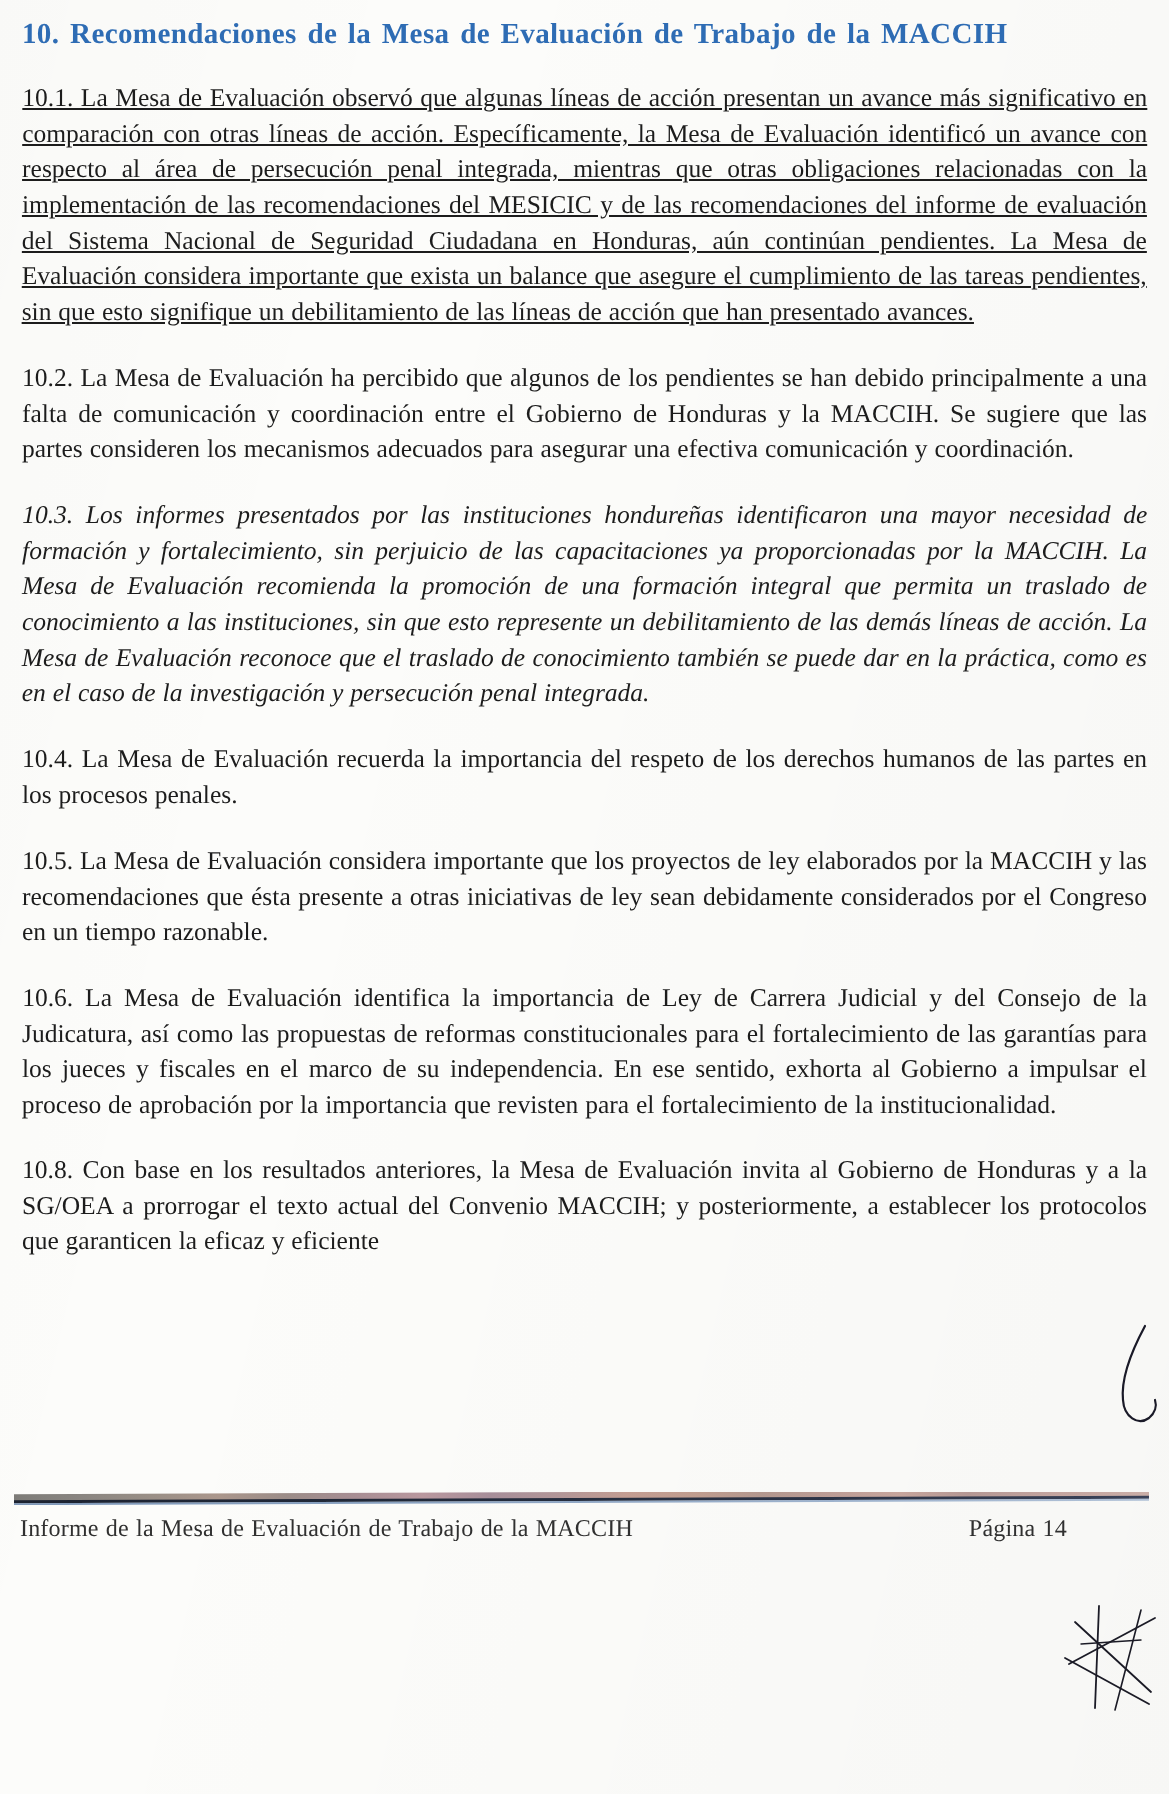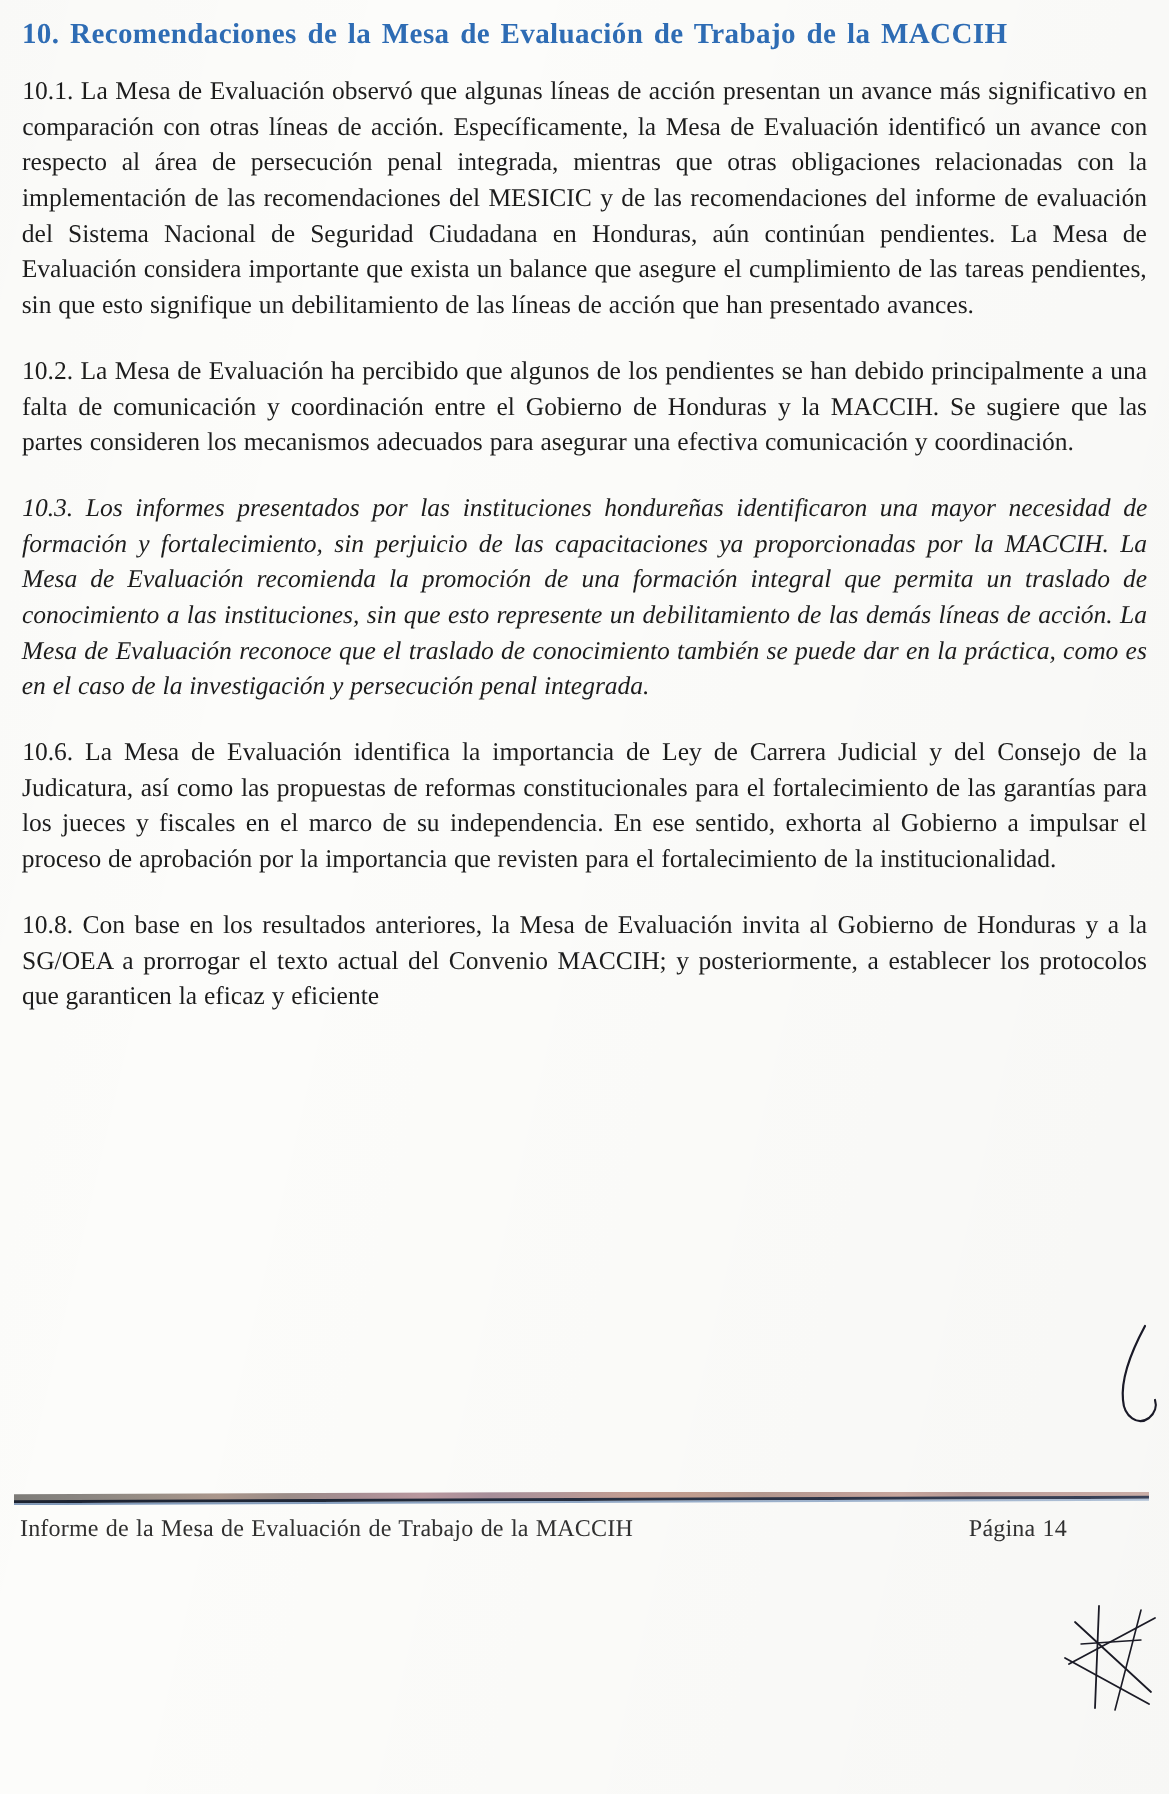--- a/index.html
+++ b/index.html
@@ -50,21 +50,21 @@
 
   p.para {
     font-size: 25.5px;
     line-height: 1.40;
     text-align: justify;
     margin: 0 0 30px 0;
     color: #1c1c1c;
     word-spacing: 0.5px;
   }
 
-  .para.p1 { margin-top: 21px; }
+  .para.p1 { margin-top: 28px; text-decoration: underline; }
 
   
   .para.p1 { transform: skewX(-0.18deg); }
   .para.p2 { transform: skewX(-0.12deg); }
   .para.p3 { transform: skewX(-0.14deg); font-style: italic; }
   .para.p4 { transform: skewX(-0.10deg); }
   .para.p5 { transform: skewX(-0.12deg); }
   .para.p6 { transform: skewX(-0.16deg); }
   .para.p7 { transform: skewX(-0.14deg); }
   .para.p8 { transform: skewX(-0.10deg); margin-top: 24px; }
@@ -143,21 +143,23 @@
   <div class="content">
 
     <h1 class="doc-title">10. Recomendaciones de la Mesa de Evaluación de Trabajo de la MACCIH</h1>
 
     <p class="para p1">10.1. La Mesa de Evaluación observó que algunas líneas de acción presentan un avance más significativo en comparación con otras líneas de acción. Específicamente, la Mesa de Evaluación identificó un avance con respecto al área de persecución penal integrada, mientras que otras obligaciones relacionadas con la implementación de las recomendaciones del MESICIC y de las recomendaciones del informe de evaluación del Sistema Nacional de Seguridad Ciudadana en Honduras, aún continúan pendientes. La Mesa de Evaluación considera importante que exista un balance que asegure el cumplimiento de las tareas pendientes, sin que esto signifique un debilitamiento de las líneas de acción que han presentado avances.</p>
 
     <p class="para p2">10.2. La Mesa de Evaluación ha percibido que algunos de los pendientes se han debido principalmente a una falta de comunicación y coordinación entre el Gobierno de Honduras y la MACCIH. Se sugiere que las partes consideren los mecanismos adecuados para asegurar una efectiva comunicación y coordinación.</p>
 
     <p class="para p3">10.3. Los informes presentados por las instituciones hondureñas identificaron una mayor necesidad de formación y fortalecimiento, sin perjuicio de las capacitaciones ya proporcionadas por la MACCIH. La Mesa de Evaluación recomienda la promoción de una formación integral que permita un traslado de conocimiento a las instituciones, sin que esto represente un debilitamiento de las demás líneas de acción. La Mesa de Evaluación reconoce que el traslado de conocimiento también se puede dar en la práctica, como es en el caso de la investigación y persecución penal integrada.</p>
 
+    <p class="para p4">10.4. La Mesa de Evaluación recuerda la importancia del respeto de los derechos humanos de las partes en los procesos penales.</p>
 
+    <p class="para p5">10.5. La Mesa de Evaluación considera importante que los proyectos de ley elaborados por la MACCIH y las recomendaciones que ésta presente a otras iniciativas de ley sean debidamente considerados por el Congreso en un tiempo razonable.</p>
 
     <p class="para p6">10.6. La Mesa de Evaluación identifica la importancia de Ley de Carrera Judicial y del Consejo de la Judicatura, así como las propuestas de reformas constitucionales para el fortalecimiento de las garantías para los jueces y fiscales en el marco de su independencia. En ese sentido, exhorta al Gobierno a impulsar el proceso de aprobación por la importancia que revisten para el fortalecimiento de la institucionalidad.</p>
 
 
     <p class="para p8">10.8. Con base en los resultados anteriores, la Mesa de Evaluación invita al Gobierno de Honduras y a la SG/OEA a prorrogar el texto actual del Convenio MACCIH; y posteriormente, a establecer los protocolos que garanticen la eficaz y eficiente</p>
 
   </div>
 
   <svg class="ink-mark ink-hook" viewBox="0 0 60 110">
     <path d="M40 4 C 26 30, 16 58, 18 78 C 19 95, 33 104, 44 96 C 50 91, 52 84, 50 78" fill="none" stroke="#1a1a28" stroke-width="2.2" stroke-linecap="round"></path>

